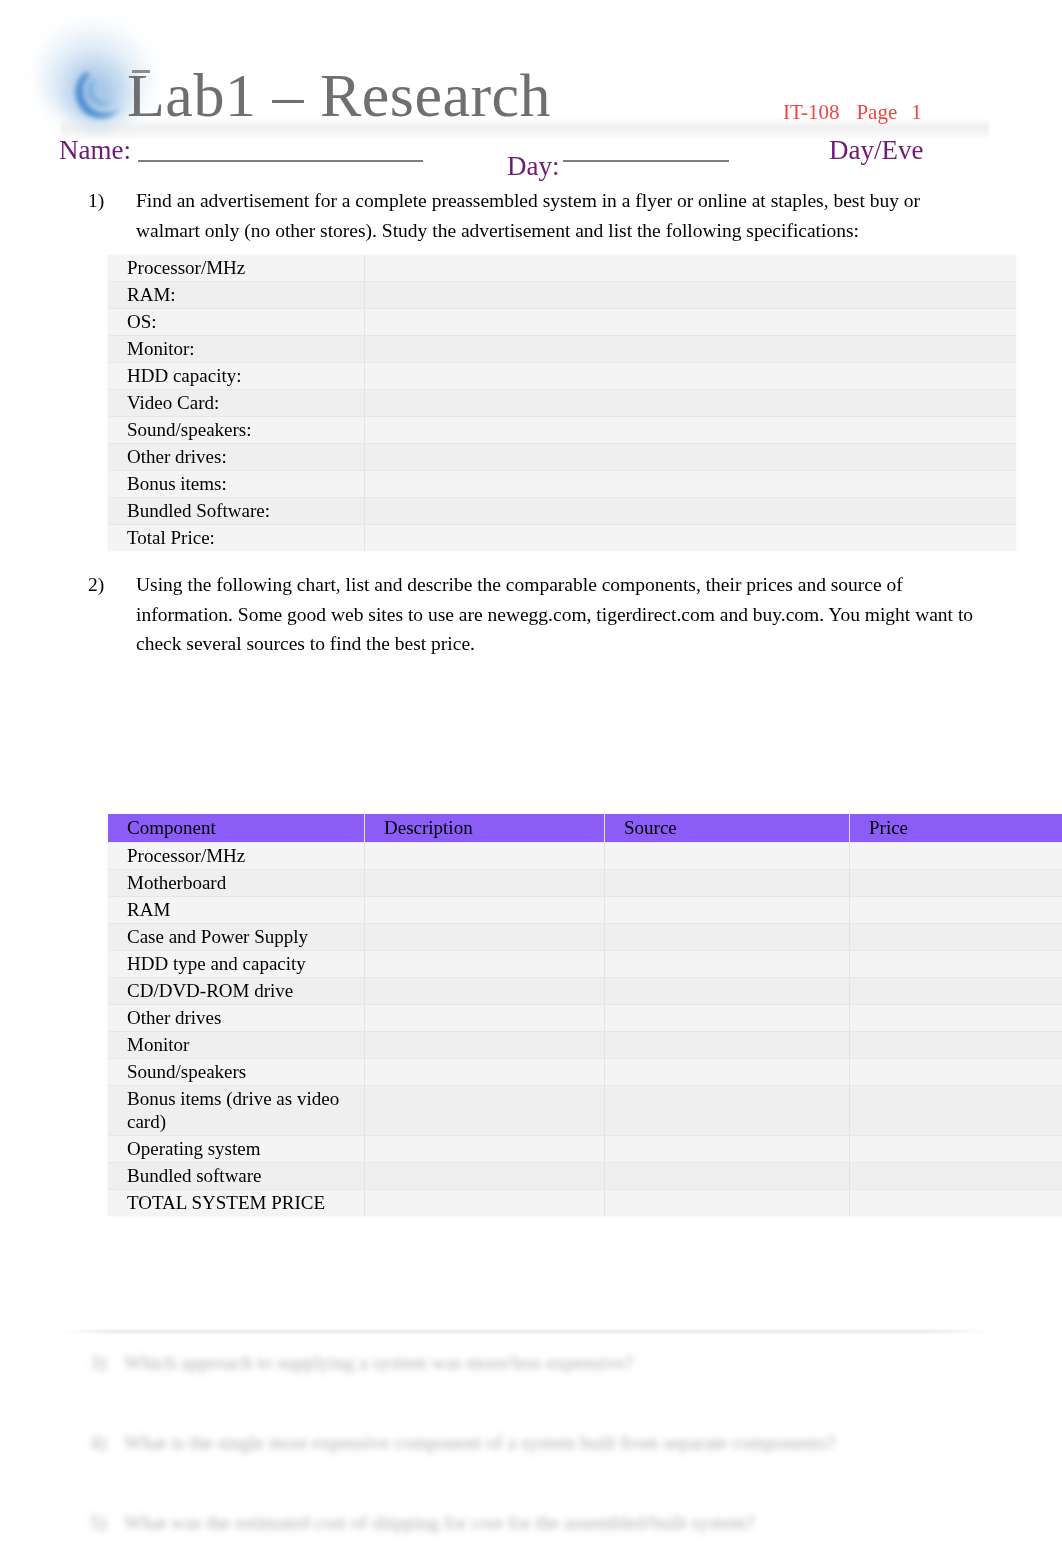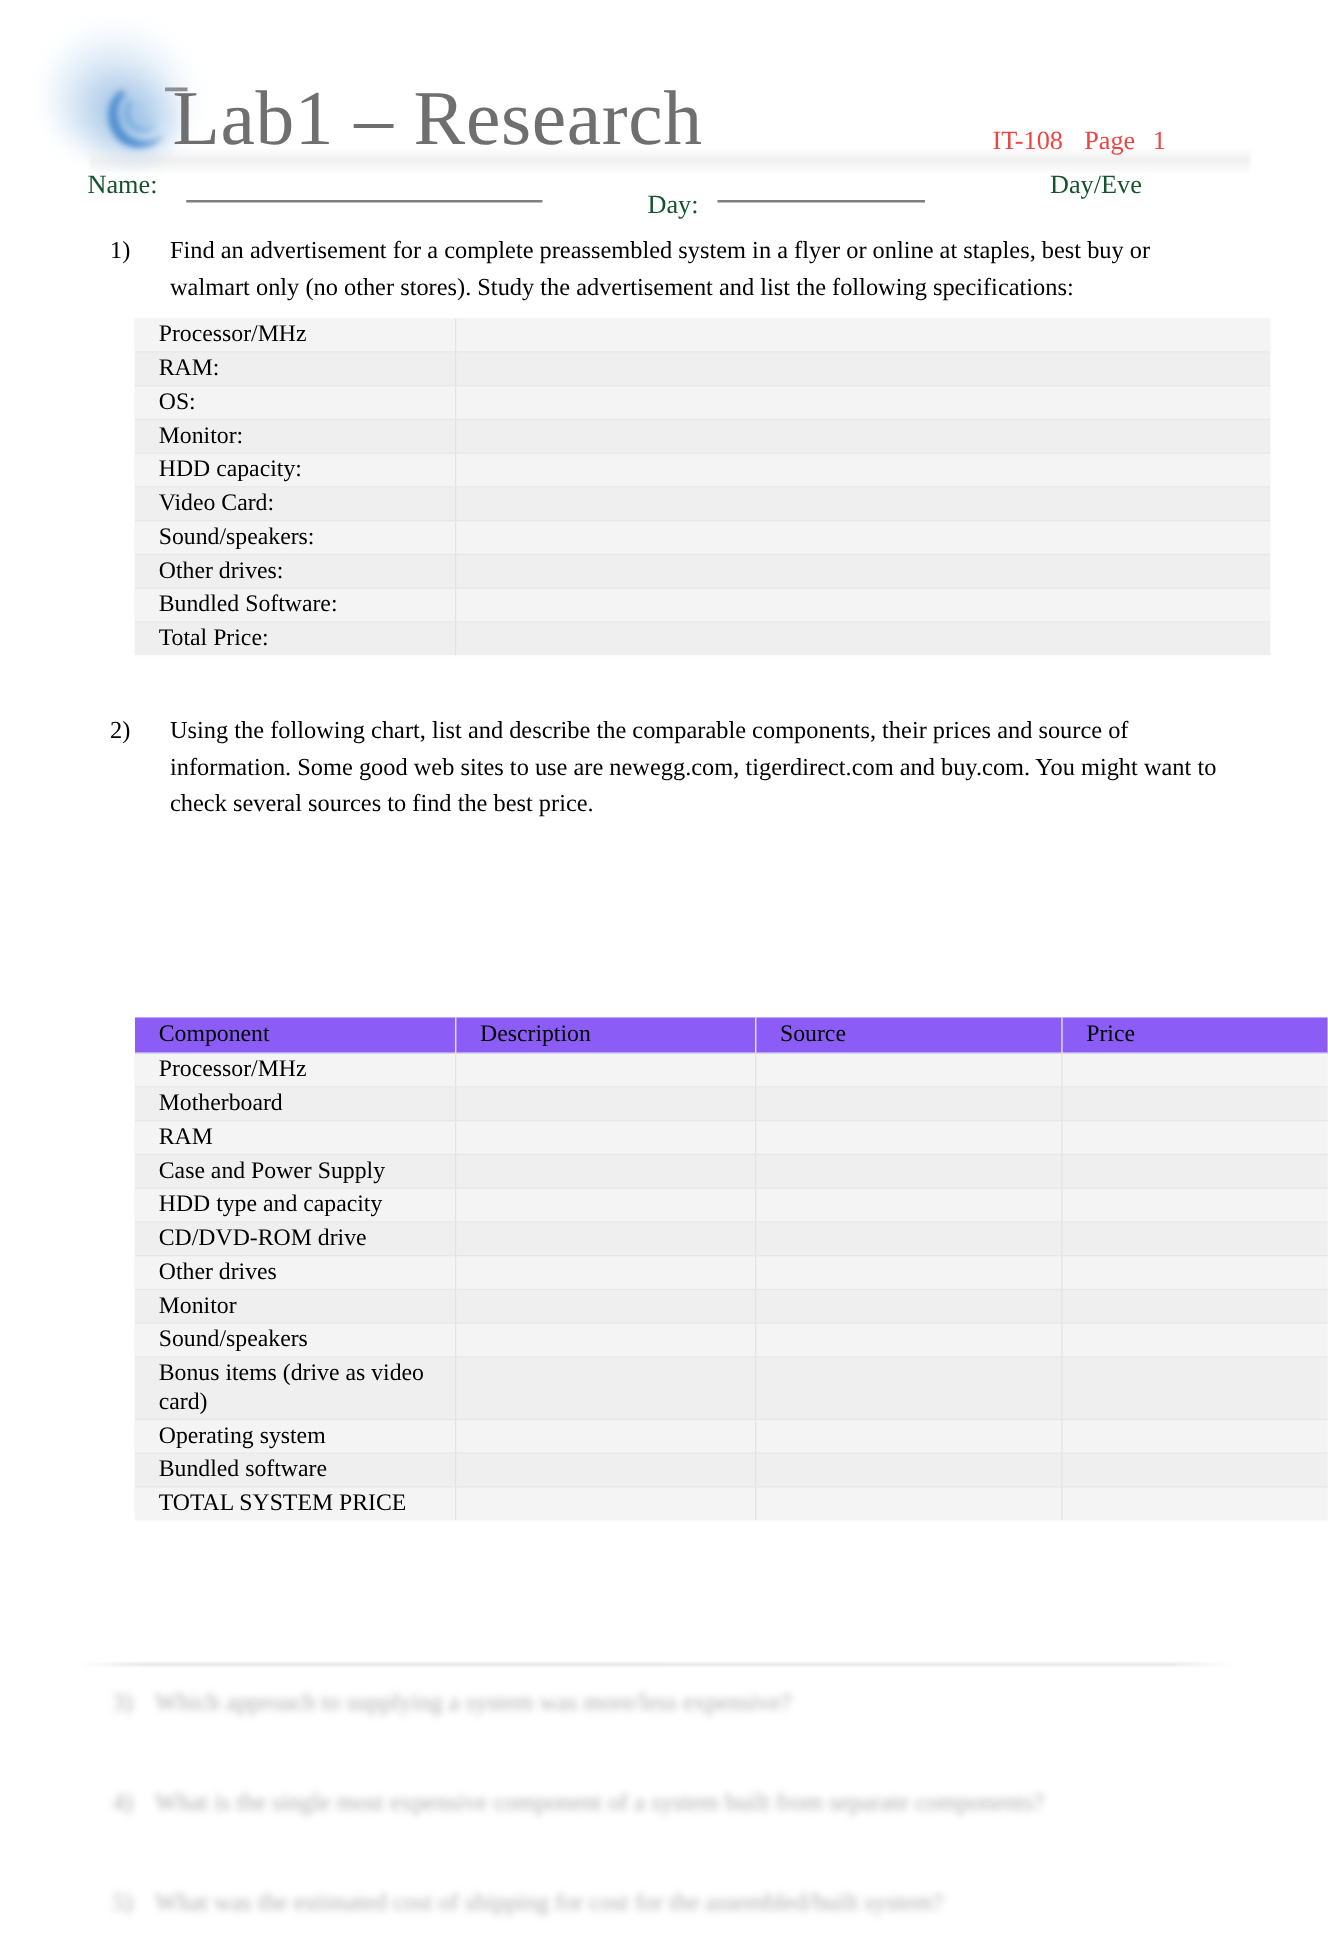--- a/index.html
+++ b/index.html
@@ -34,21 +34,21 @@
     top: 70px;
     width: 18px;
     height: 3px;
     background: #7a7a7a;
     opacity: .85;
   }
 
   
   .header {
     position: absolute;
-    left: 12px;
+    left: 1px;
     top: 0;
     width: 951px;
     height: 182px;
   }
   .header-band {
     position: absolute;
     left: 60px;
     top: 118px;
     width: 928px;
     height: 22px;
@@ -99,22 +99,22 @@
   .course-info span { display: inline-block; }
   .course-info .gap-a { width: 17px; }
   .course-info .gap-b { width: 14px; }
 
   .name-row {
     position: absolute;
     left: 58px;
     top: 135px;
     width: 940px;
     height: 34px;
-    font-size: 21px;
-    color: #14532d;
+    font-size: 27px;
+    color: #701a75;
     white-space: nowrap;
     font-family: Liberation Serif, serif;
   }
   .name-row .field-name { position: absolute; left: 0;   top: 0; }
   .name-row .rule-name  { position: absolute; left: 79px; top: 25px; width: 285px; height: 2px; background: #7f7f7f; }
   .name-row .field-day  { position: absolute; left: 448px; top: 0; margin-top: 16px; }
   .name-row .rule-day   { position: absolute; left: 504px; top: 25px; width: 166px; height: 2px; background: #7f7f7f; }
   .name-row .field-dayeve { position: absolute; left: 770px; top: 0; }
 
   
@@ -280,20 +280,24 @@
       </tr>
       <tr>
         <td class="c-label">Sound/speakers:</td>
         <td class="c-value"></td>
       </tr>
       <tr>
         <td class="c-label">Other drives:</td>
         <td class="c-value"></td>
       </tr>
       <tr>
+        <td class="c-label">Bonus items:</td>
+        <td class="c-value"></td>
+      </tr>
+      <tr>
         <td class="c-label">Bundled Software:</td>
         <td class="c-value"></td>
       </tr>
       <tr>
         <td class="c-label">Total Price:</td>
         <td class="c-value"></td>
       </tr>
     </tbody>
 </table>
 

